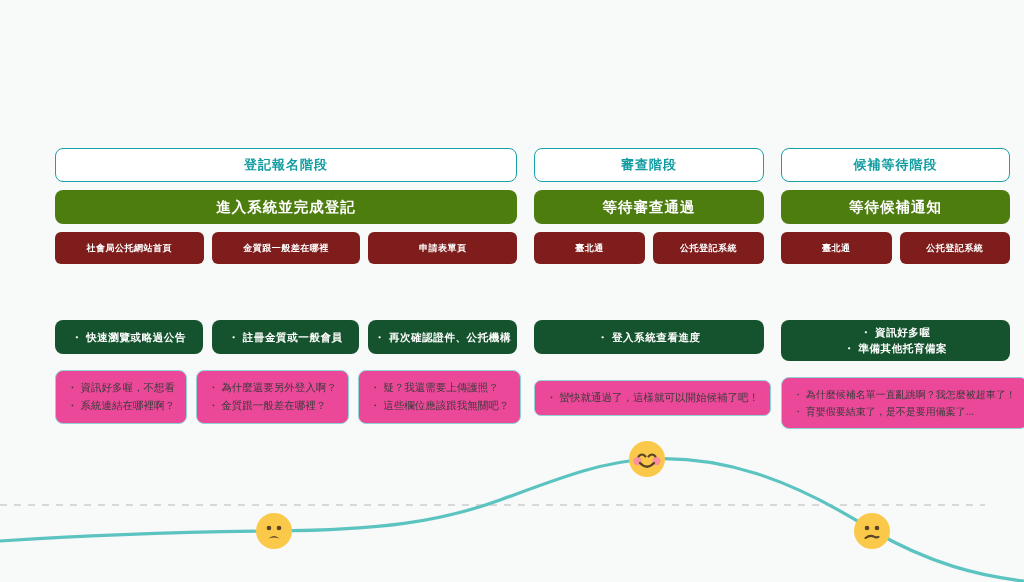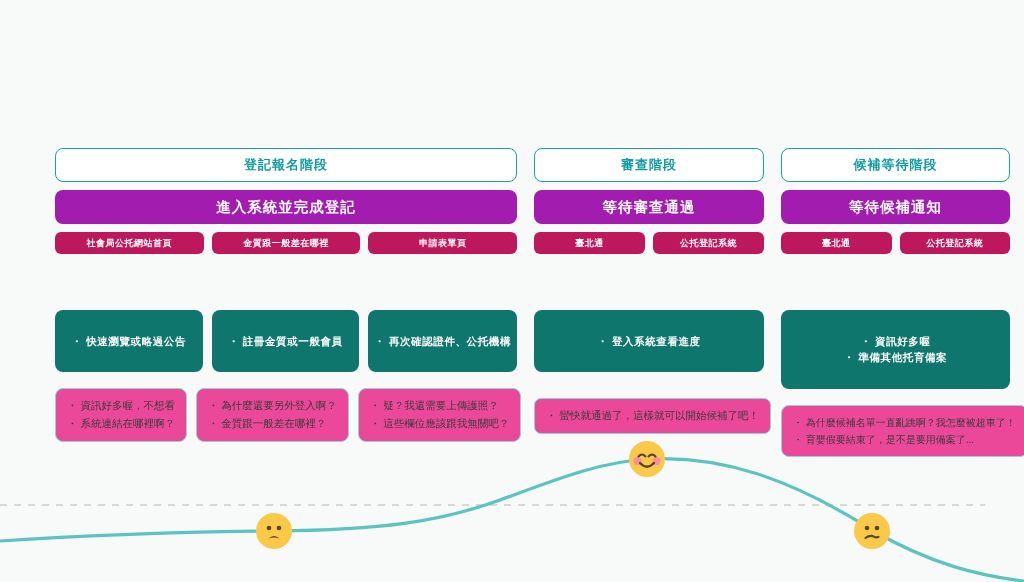--- a/index.html
+++ b/index.html
@@ -51,43 +51,43 @@
     justify-content: center;
     letter-spacing: 1px;
   }
 
   
   .action-bar {
     margin-top: 8px;
     height: 34px;
     box-sizing: border-box;
     border-radius: 8px;
-    background: #a21caf;
+    background: #4d7c0f;
     color: #ffffff;
     font-size: 14.5px;
     font-weight: bold;
     display: flex;
     align-items: center;
     justify-content: center;
     letter-spacing: 1px;
   }
 
   
   .touchpoint-row {
     margin-top: 8px;
     display: flex;
     flex-direction: row;
     gap: 8px;
   }
   .touchpoint-chip {
     flex: 1 1 0;
-    height: 22px;
+    height: 32px;
     box-sizing: border-box;
     border-radius: 6px;
-    background: #be185d;
+    background: #7f1d1d;
     color: #ffffff;
     font-size: 9px;
     font-weight: bold;
     display: flex;
     align-items: center;
     justify-content: center;
     letter-spacing: 0.5px;
   }
 
   
@@ -96,29 +96,29 @@
     display: flex;
     flex-direction: row;
     gap: 9px;
     align-items: flex-start;
   }
   .behavior-box {
     flex: 1 1 0;
     box-sizing: border-box;
     min-height: 34px;
     border-radius: 8px;
-    background: #0f766e;
+    background: #14532d;
     color: #ffffff;
     font-size: 10.5px;
     font-weight: bold;
     display: flex;
     flex-direction: column;
     align-items: center;
     justify-content: center;
-    padding: 23px 6px;
+    padding: 4px 6px;
     letter-spacing: 0.6px;
     line-height: 1.55;
   }
   .behavior-box .bullet-line { white-space: nowrap; }
 
   
   .painpoint-row {
     margin-top: 16px;
     display: flex;
     flex-direction: row;

